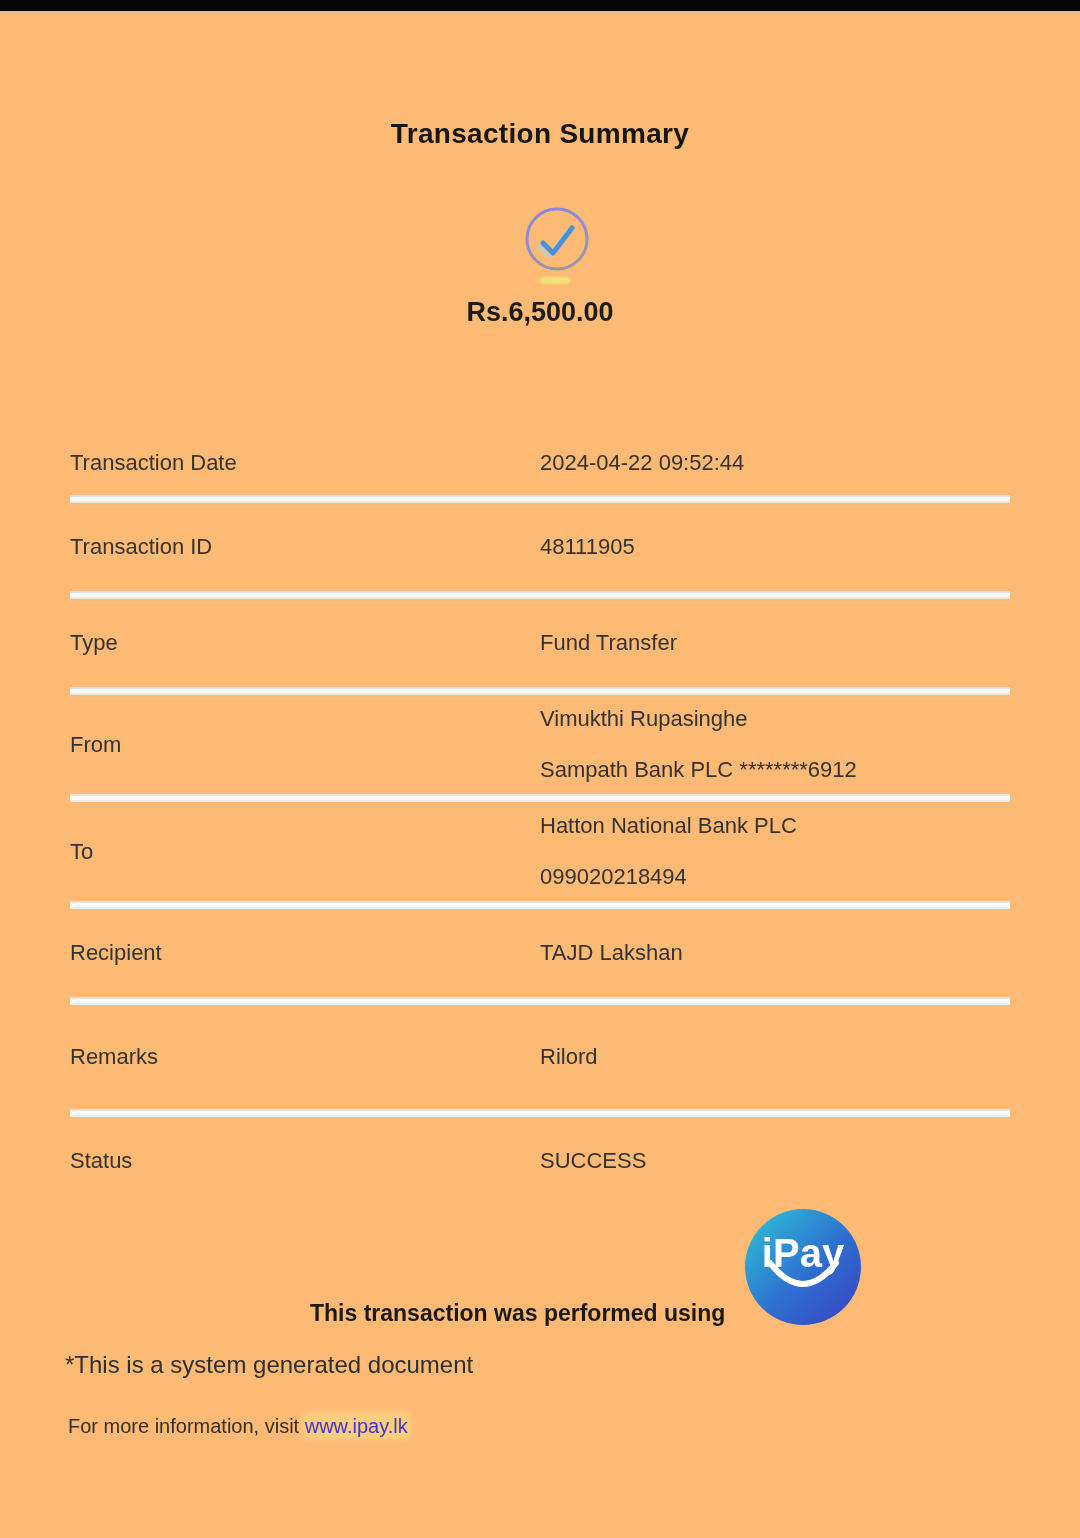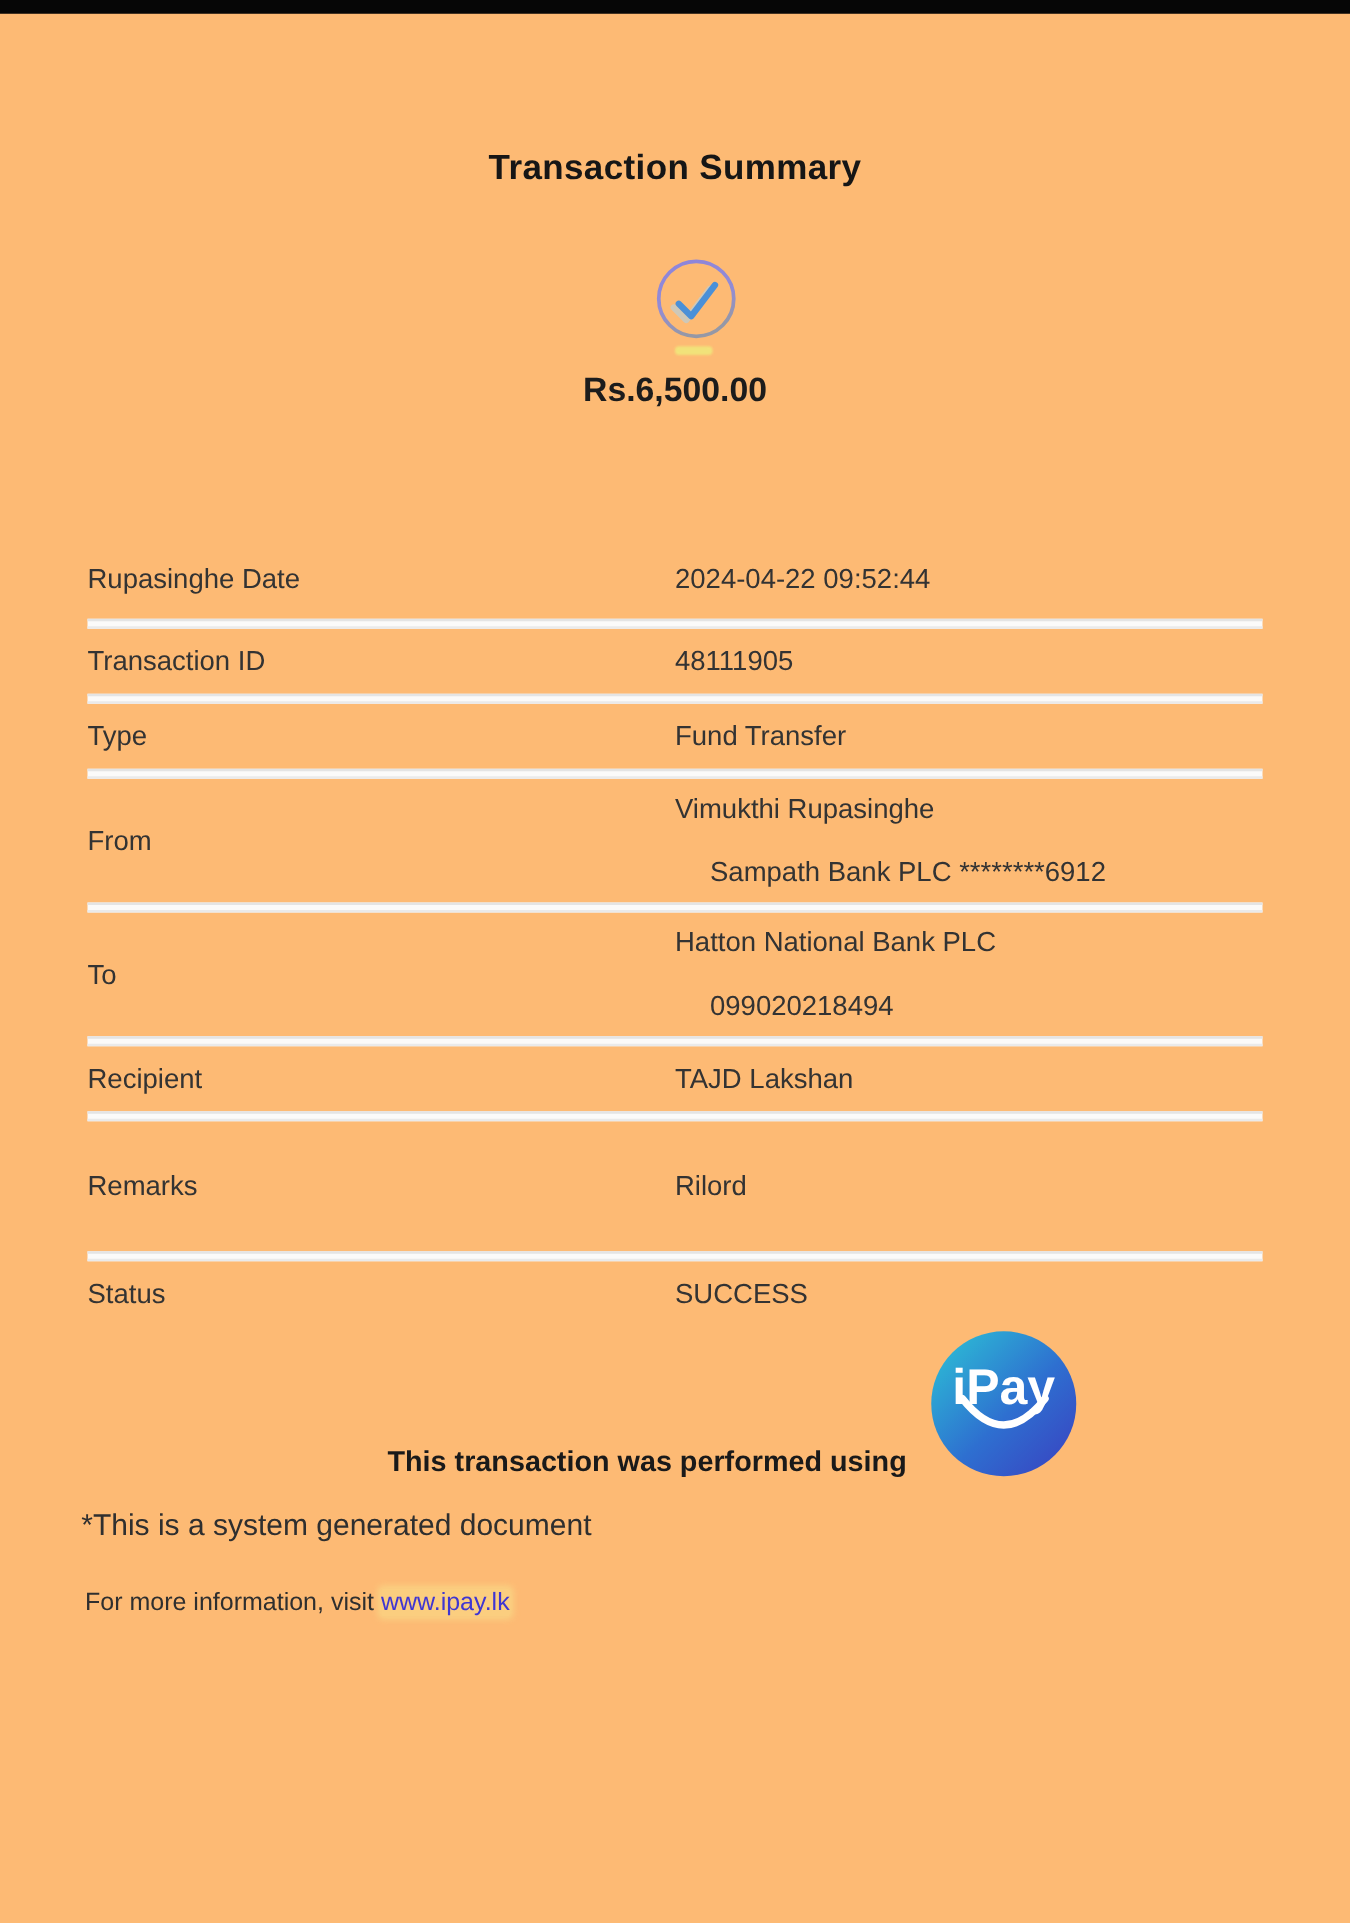--- a/index.html
+++ b/index.html
@@ -63,23 +63,23 @@
     align-items: center;
   }
   .detail-row .label {
     width: 470px;
     font-size: 22px;
     color: #333333;
     flex: none;
   }
   .detail-row .value { font-size: 22px; color: #333333; }
   .value-line { line-height: 22px; }
-  .two .value-line + .value-line { margin-top: 29px; margin-left: 28px; }
+  .two .value-line + .value-line { margin-top: 29px; }
   .pad-first  { padding: 19px 0; }
-  .pad-single { padding: 13px 0; }
+  .pad-single { padding: 31px 0; }
   .pad-two    { padding: 13px 0; }
   .pad-tall   { padding: 39px 0; align-items: center; }
   .divider {
     height: 8px;
     border-top: 2px solid #e4e4e4;
     border-bottom: 2px solid #eaeaea;
     background: #fbfaf9;
   }
   .ipay-row {
     margin-top: 2px;
@@ -143,21 +143,21 @@
       <path d="M 21 38 L 31 48 L 50 23" fill="none" stroke="#4a90d8" stroke-width="5" stroke-linecap="round" stroke-linejoin="round"></path>
     </svg>
   </div>
   <div class="yellow-streak"></div>
 
   <div class="amount">Rs.6,500.00</div>
 
   <div class="details">
 
     <div class="detail-row pad-first">
-      <div class="label">Rupasinghe Date</div>
+      <div class="label">Transaction Date</div>
       <div class="value">
         <div class="value-line">2024-04-22 09:52:44</div>
       </div>
     </div>
     <div class="divider"></div>
 
     <div class="detail-row pad-single">
       <div class="label">Transaction ID</div>
       <div class="value">
         <div class="value-line">48111905</div>

